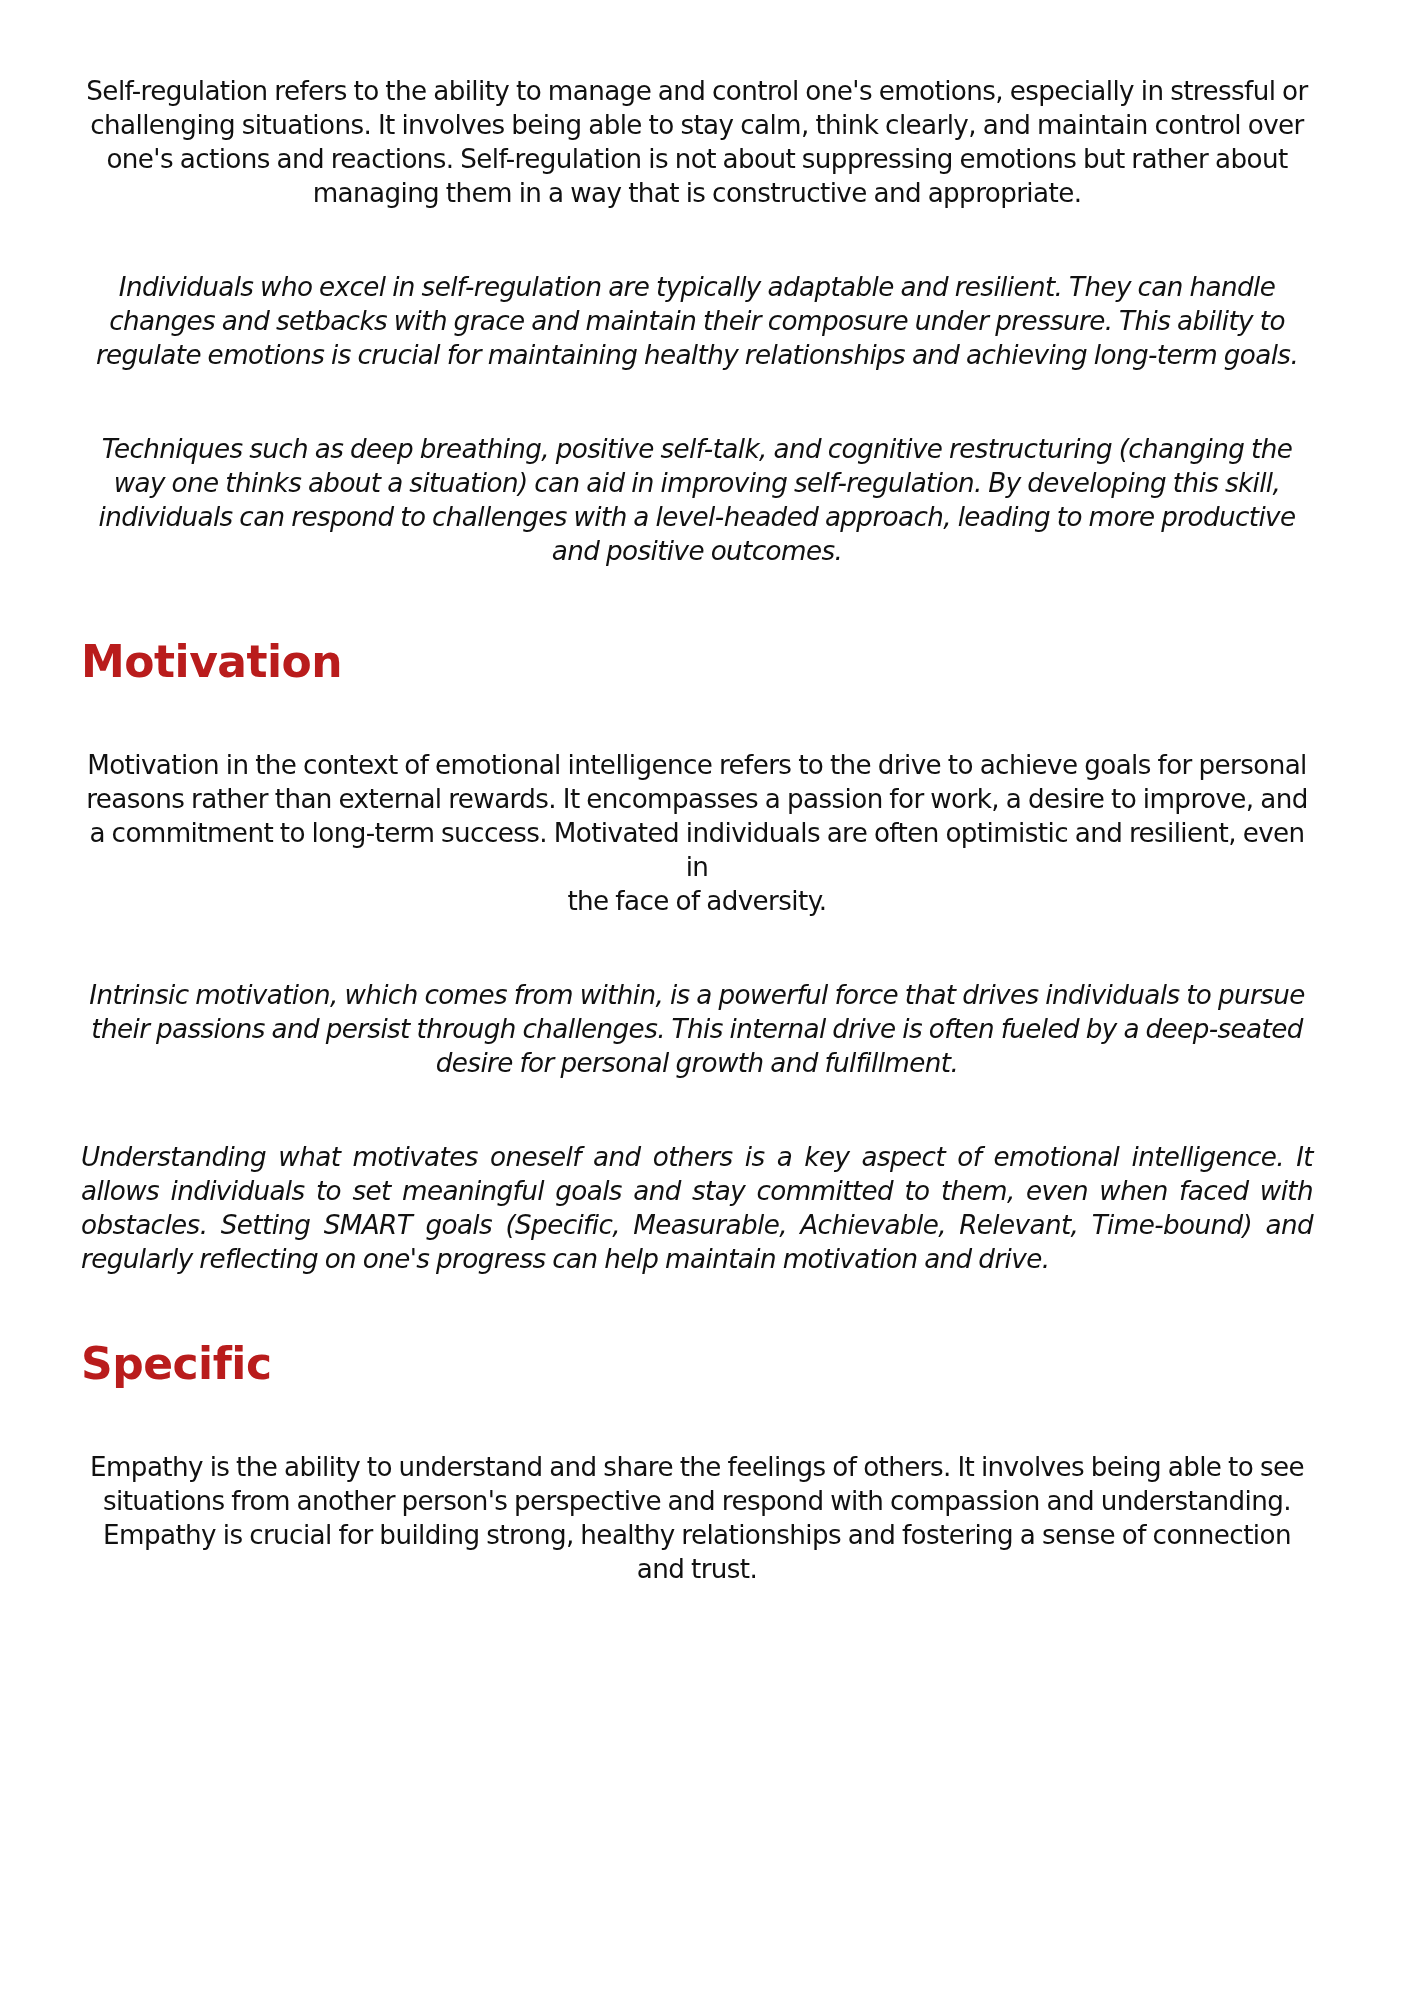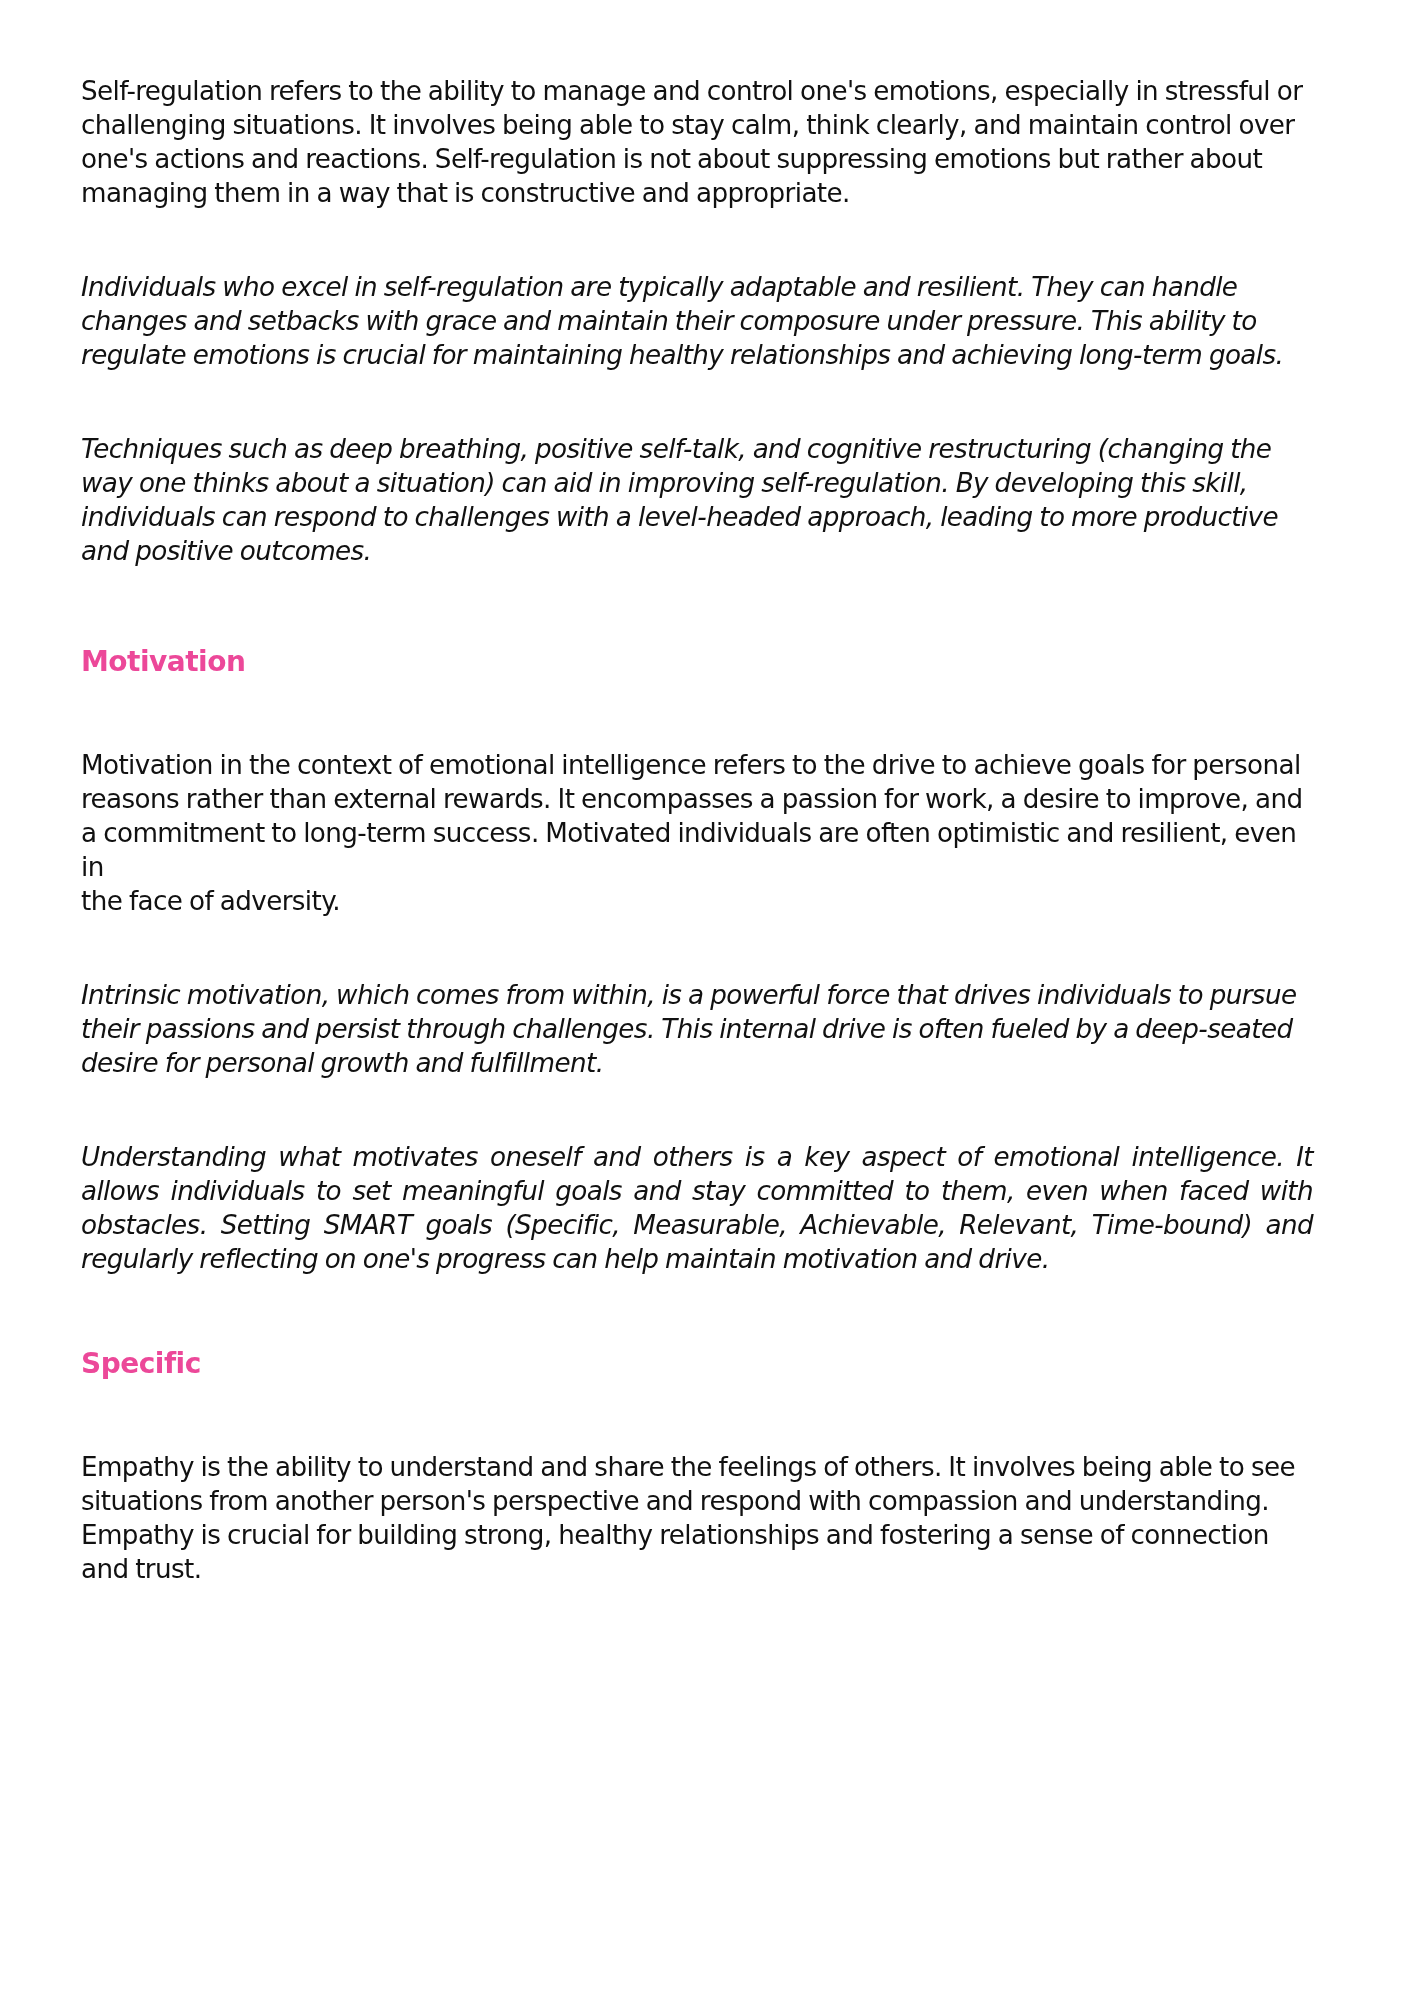--- a/index.html
+++ b/index.html
@@ -21,33 +21,34 @@
       top: 74px;
       width: 1232px;
     }
     .para {
       margin: 0;
       font-size: 26.2px;
       line-height: 34px;
       letter-spacing: -0.6px;
       word-spacing: -1px;
       white-space: pre-line;
+      text-align: center;
     }
     .para.justify {
       text-align: justify;
       text-align-last: left;
       white-space: normal;
     }
     .gap-para { margin-top: 60px; font-style: italic; }
     .heading {
       margin: 0;
-      font-size: 28px;
+      font-size: 44px;
       line-height: 48px;
       font-weight: bold;
-      color: #ec4899;
+      color: #b91c1c;
       letter-spacing: -0.5px;
     }
     .heading.h-motivation { margin-top: 70px; }
     .heading.h-empathy { margin-top: 64px; }
     .after-heading { margin-top: 62px; }
   </style>
 </head>
 <body>
 
 <div class="page">

